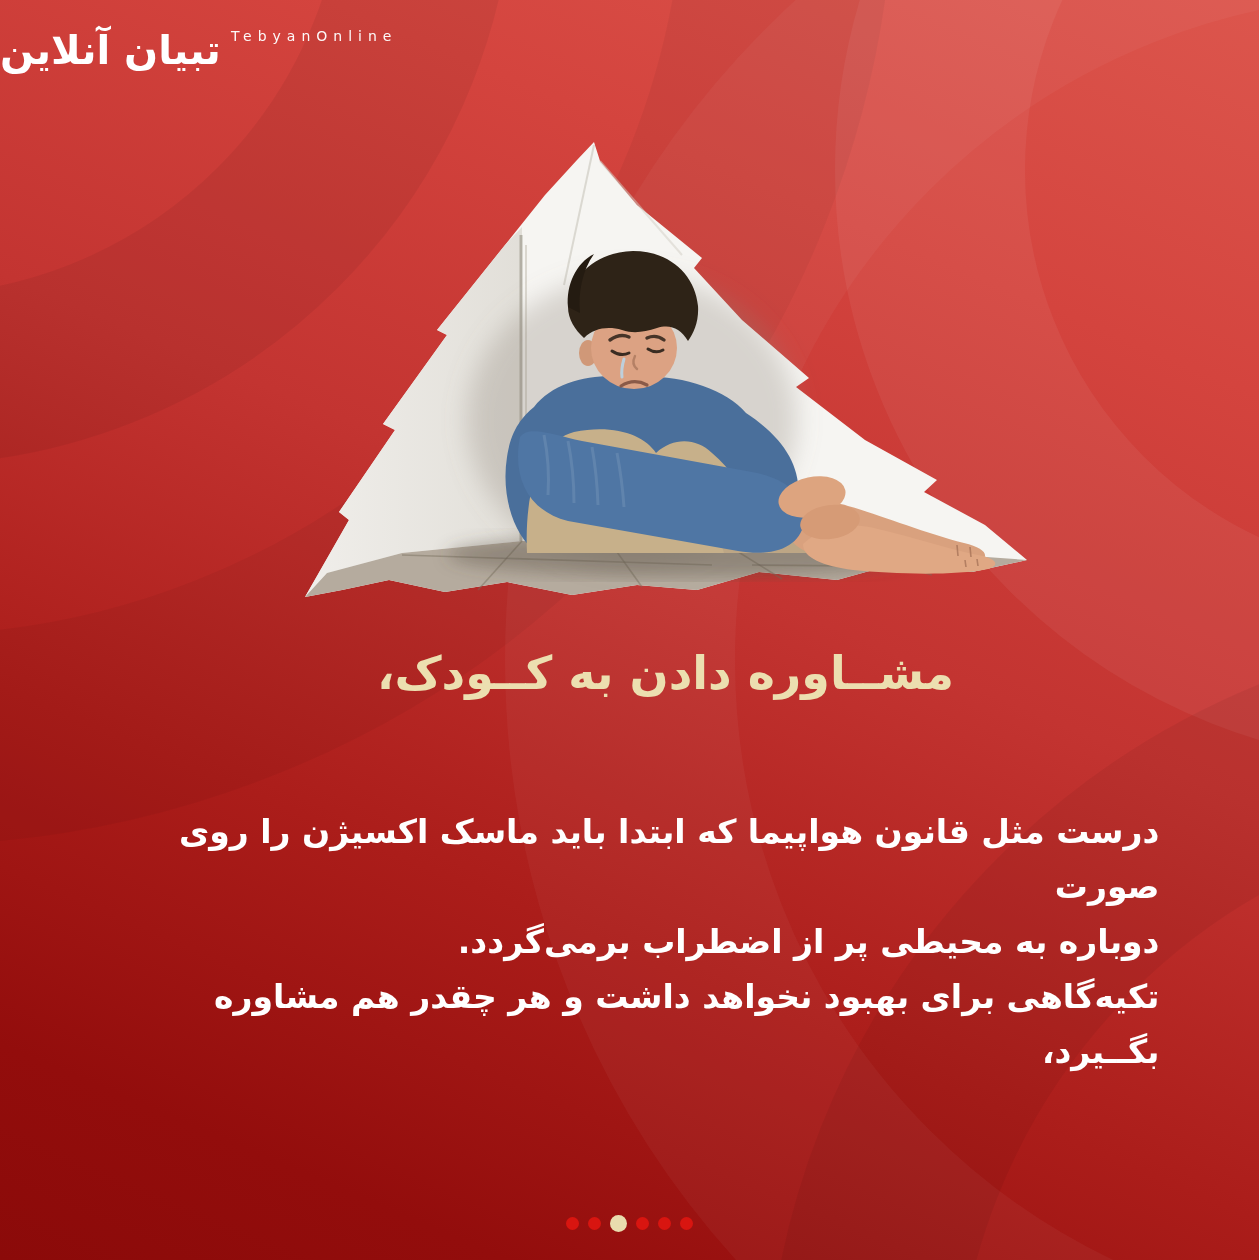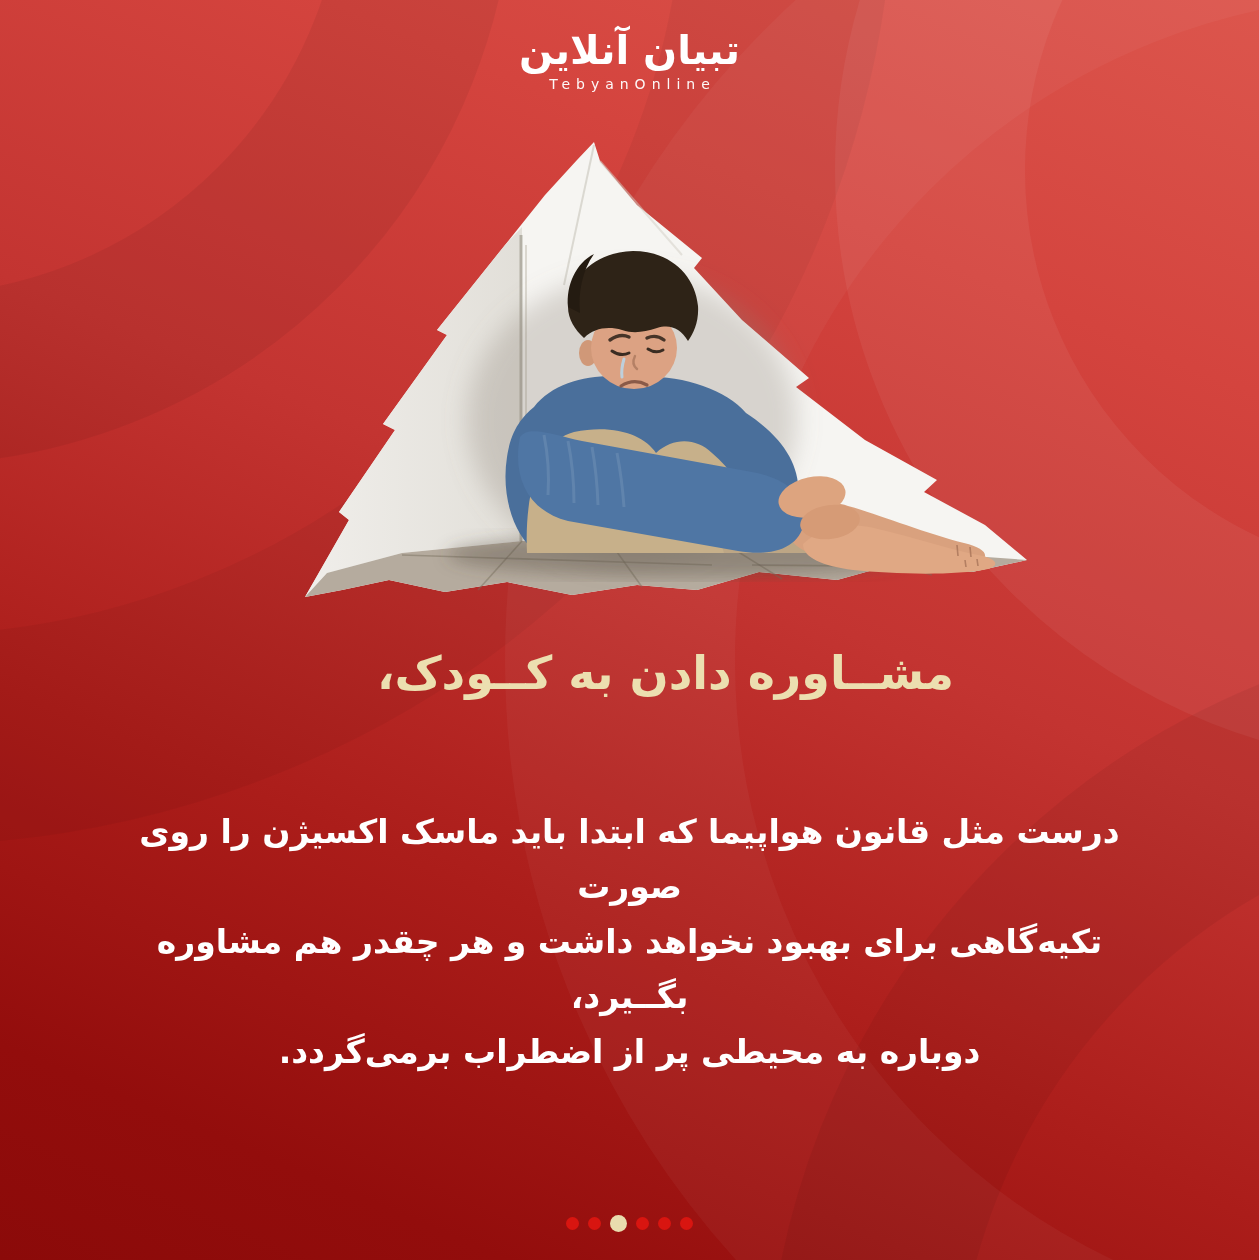--- a/index.html
+++ b/index.html
@@ -7,40 +7,40 @@
     width:1259px;height:1260px;position:relative;overflow:hidden;
     font-family:"DejaVu Sans",sans-serif;
     background:linear-gradient(203deg,#dc564d 0%,#d4443e 22%,#c33431 45%,#ab1d1a 68%,#930d0c 88%,#8b0a09 100%);
   }
   .swirls{position:absolute;inset:0;pointer-events:none;}
   .canvas-stage{position:absolute;inset:0;}
 
   
   .logo{
     position:absolute;top:28px;left:0;width:100%;
-    display:flex;flex-direction:column;align-items:center;gap:4px;
+    display:flex;flex-direction:row;align-items:flex-start;gap:4px;
     color:#ffffff;
   }
   .logo-fa{font-size:40px;font-weight:bold;line-height:1.1;direction:rtl;}
   .logo-en{font-size:14px;letter-spacing:6px;text-indent:6px;font-weight:normal;opacity:.97;}
 
   
   .illustration{position:absolute;left:282px;top:135px;width:745px;height:480px;}
 
   
   .headline{
     position:absolute;top:640px;left:0;width:100%;
     text-align:center;direction:rtl;
     color:var(--headline-color,#ecdfb0);
     font-size:46px;font-weight:bold;line-height:67px;margin-left:36px;
   }
   
   .body-text{
     position:absolute;top:804px;left:50%;transform:translateX(-50%);
-    width:1060px;text-align:center;direction:rtl;
+    width:1060px;text-align:right;direction:rtl;
     color:var(--body-color,#ffffff);
     font-size:33px;font-weight:bold;line-height:55px;
   }
 
   
   .pagination{
     position:absolute;bottom:28px;left:0;width:100%;
     display:flex;justify-content:center;align-items:center;gap:9px;
   }
   .dot{
@@ -157,22 +157,22 @@
       </g>
     </g>
   </svg>
 
   <div class="headline">
     <div>مشــاوره دادن به کــودک،</div>
   </div>
 
   <div class="body-text">
     <div>درست مثل قانون هواپیما که ابتدا باید ماسک اکسیژن را روی صورت</div>
+    <div>دوباره به محیطی پر از اضطراب برمی‌گردد.</div>
     <div>تکیه‌گاهی برای بهبود نخواهد داشت و هر چقدر هم مشاوره بگــیرد،</div>
-    <div>دوباره به محیطی پر از اضطراب برمی‌گردد.</div>
   </div>
 
   <div class="pagination">
       <div class="dot"></div>
       <div class="dot"></div>
       <div class="dot active"></div>
       <div class="dot"></div>
       <div class="dot"></div>
       <div class="dot"></div>
     </div>

